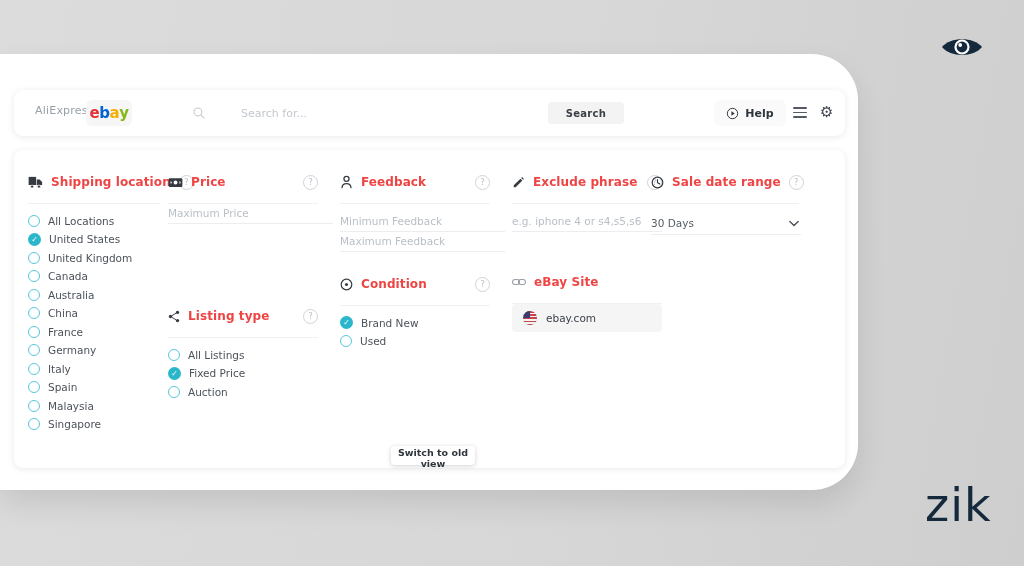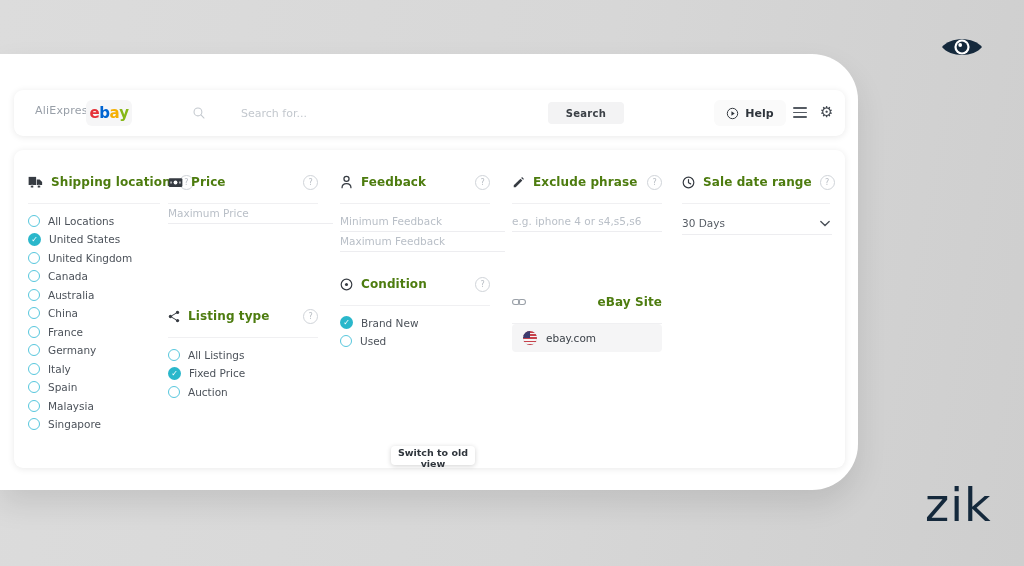--- a/index.html
+++ b/index.html
@@ -20,21 +20,21 @@
   .search-btn{position:absolute;left:534px;top:12px;width:76px;height:22px;background:#f3f3f4;border:none;border-radius:4px;font-size:10px;font-weight:700;color:#3b4046;letter-spacing:.3px;font-family:inherit;cursor:pointer;}
   .help-btn{position:absolute;left:700px;top:10px;width:72px;height:26px;background:#fafafa;border:none;border-radius:6px;display:flex;align-items:center;justify-content:center;gap:6px;font-size:11px;font-weight:600;color:#2f353c;font-family:inherit;cursor:pointer;}
   .menu-icon{position:absolute;left:779px;top:17px;width:14px;display:flex;flex-direction:column;gap:3px;cursor:pointer;}
   .menu-icon i{display:block;height:1.6px;background:#555b63;border-radius:1px;}
   .gear-icon{position:absolute;left:806px;top:13px;font-family:"DejaVu Sans",sans-serif;font-size:15px;line-height:1.2;color:#41474f;cursor:pointer;}
 
   
   .filters{position:absolute;left:14px;top:96px;width:831px;height:318px;background:#fff;border-radius:9px;box-shadow:0 1px 7px rgba(0,0,0,.09);}
   .panel{position:absolute;}
   .panel-head{display:flex;align-items:center;gap:8px;height:16px;padding-bottom:13px;border-bottom:1px solid #f0f0f2;}
-  .ptitle{font-size:12px;font-weight:600;color:#4d7c0f;white-space:nowrap;flex:1;letter-spacing:.1px;}
+  .ptitle{font-size:12px;font-weight:600;color:#ef4444;white-space:nowrap;flex:1;letter-spacing:.1px;}
   .help-circle{width:13px;height:13px;border:1px solid #d0d4d9;border-radius:50%;color:#b7bcc3;font-size:8px;display:flex;align-items:center;justify-content:center;flex:none;cursor:pointer;}
   .picon{display:flex;align-items:center;flex:none;}
 
   .radio-list{display:flex;flex-direction:column;gap:5px;margin-top:10px;}
   .radio-item{display:flex;align-items:center;gap:8px;height:13.5px;cursor:pointer;}
   .rdot{width:12px;height:12px;border-radius:50%;border:1.5px solid #57c7dd;box-sizing:border-box;flex:none;display:flex;align-items:center;justify-content:center;}
   .radio-item.checked .rdot{background:var(--accent,#2ab7cb);border:none;width:13px;height:13px;color:#fff;font-size:8px;font-family:"DejaVu Sans",sans-serif;}
   .rlabel{font-size:10.5px;color:#4c525a;white-space:nowrap;}
 
   .uinput{display:block;width:165px;border:none;border-bottom:1px solid #ededf0;outline:none;font-size:10.5px;color:#565c64;padding:3px 0 4px 0;background:transparent;font-family:inherit;}
@@ -214,21 +214,21 @@
                 <path d="M3 15.8 L14.3 4.5 l3.2 3.2 L6.2 19 H3 z" fill="#363b42"></path>
                 <path d="M15.6 3.2 l1.4-1.4 3.2 3.2 -1.4 1.4 z" fill="#363b42"></path>
               </svg>
           </span>
           <span class="ptitle">Exclude phrase</span>
           <span class="help-circle">?</span>
         </div>
         <input class="uinput mt narrow" placeholder="e.g. iphone 4 or s4,s5,s6" style="">
       </div>
 
-      <div class="panel" style="left:668px;top:24px;width:148px;">
+      <div class="panel" style="left:637px;top:24px;width:148px;">
         <div class="panel-head">
           <span class="picon">
             <svg width="13" height="13" viewBox="0 0 22 22">
                 <circle cx="11" cy="11" r="9" fill="none" stroke="#363b42" stroke-width="2"></circle>
                 <path d="M11 6 v5.3 l3.6 2" fill="none" stroke="#363b42" stroke-width="2" stroke-linecap="round"></path>
               </svg>
           </span>
           <span class="ptitle">Sale date range</span>
           <span class="help-circle">?</span>
         </div>
@@ -287,21 +287,21 @@
               <span class="rdot">✓</span>
               <span class="rlabel">Brand New</span>
             </div>
             <div class="radio-item">
               <span class="rdot"></span>
               <span class="rlabel">Used</span>
             </div>
           </div>
       </div>
 
-      <div class="panel" style="left:498px;top:144px;width:150px;text-align:right;">
+      <div class="panel" style="left:498px;top:124px;width:150px;">
         <div class="panel-head">
           <span class="picon">
             <svg width="14" height="8" viewBox="0 0 26 14">
                 <rect x="1" y="2.5" width="13" height="9" rx="4.5" fill="none" stroke="#9aa0a8" stroke-width="2"></rect>
                 <rect x="12" y="2.5" width="13" height="9" rx="4.5" fill="none" stroke="#9aa0a8" stroke-width="2"></rect>
               </svg>
           </span>
           <span class="ptitle">eBay Site</span>
         </div>
         <div class="site-pill">

